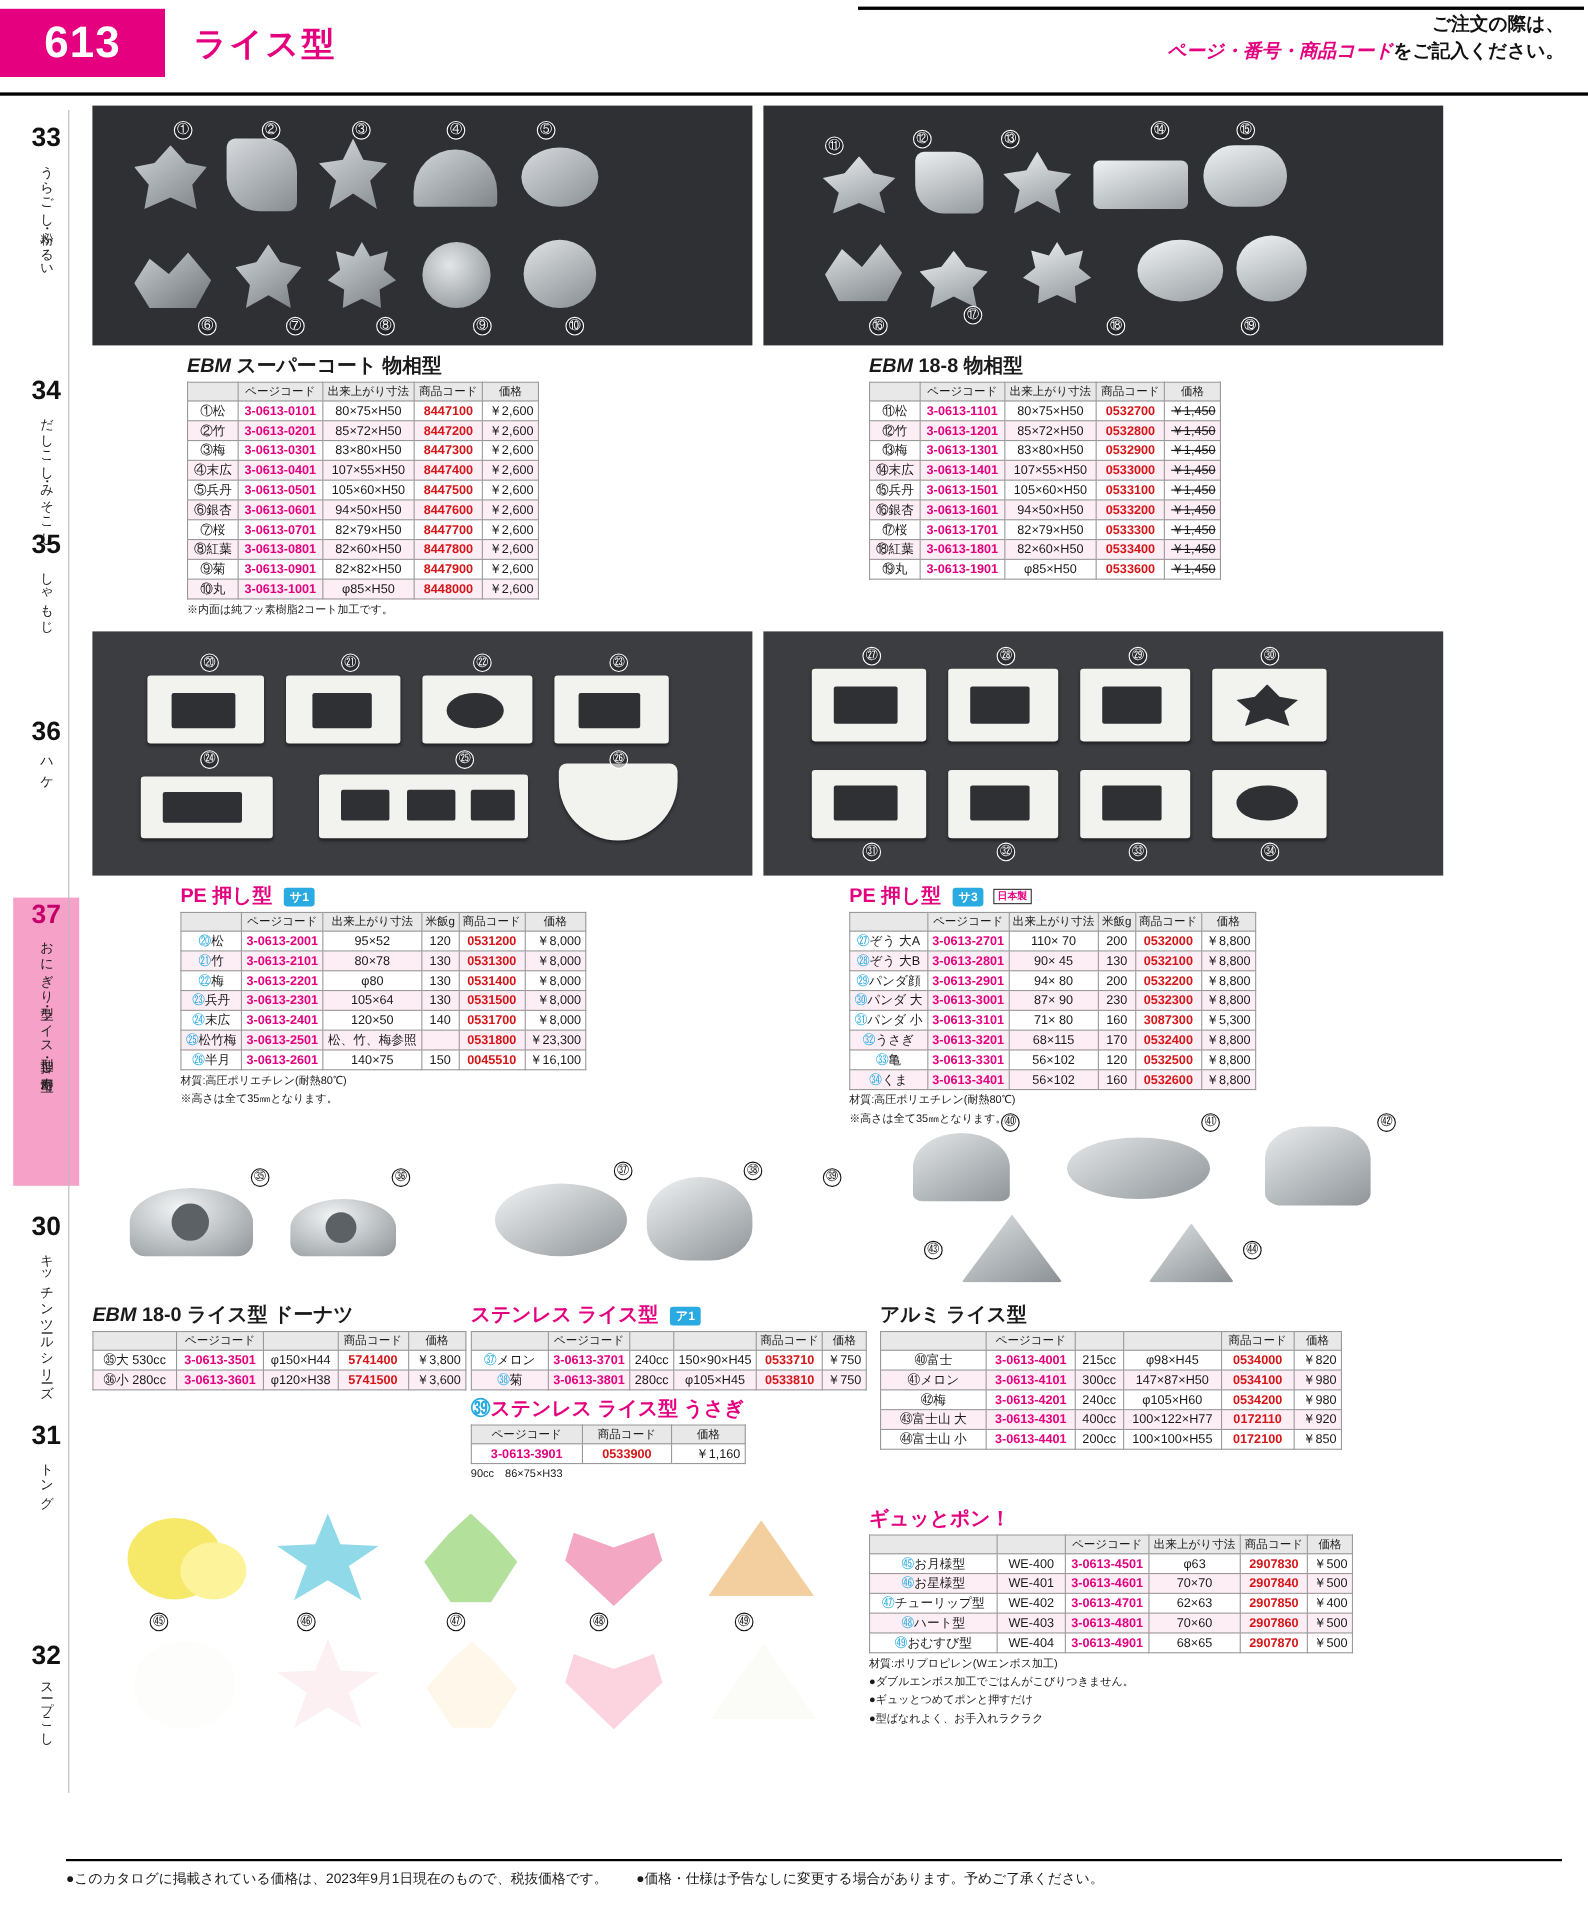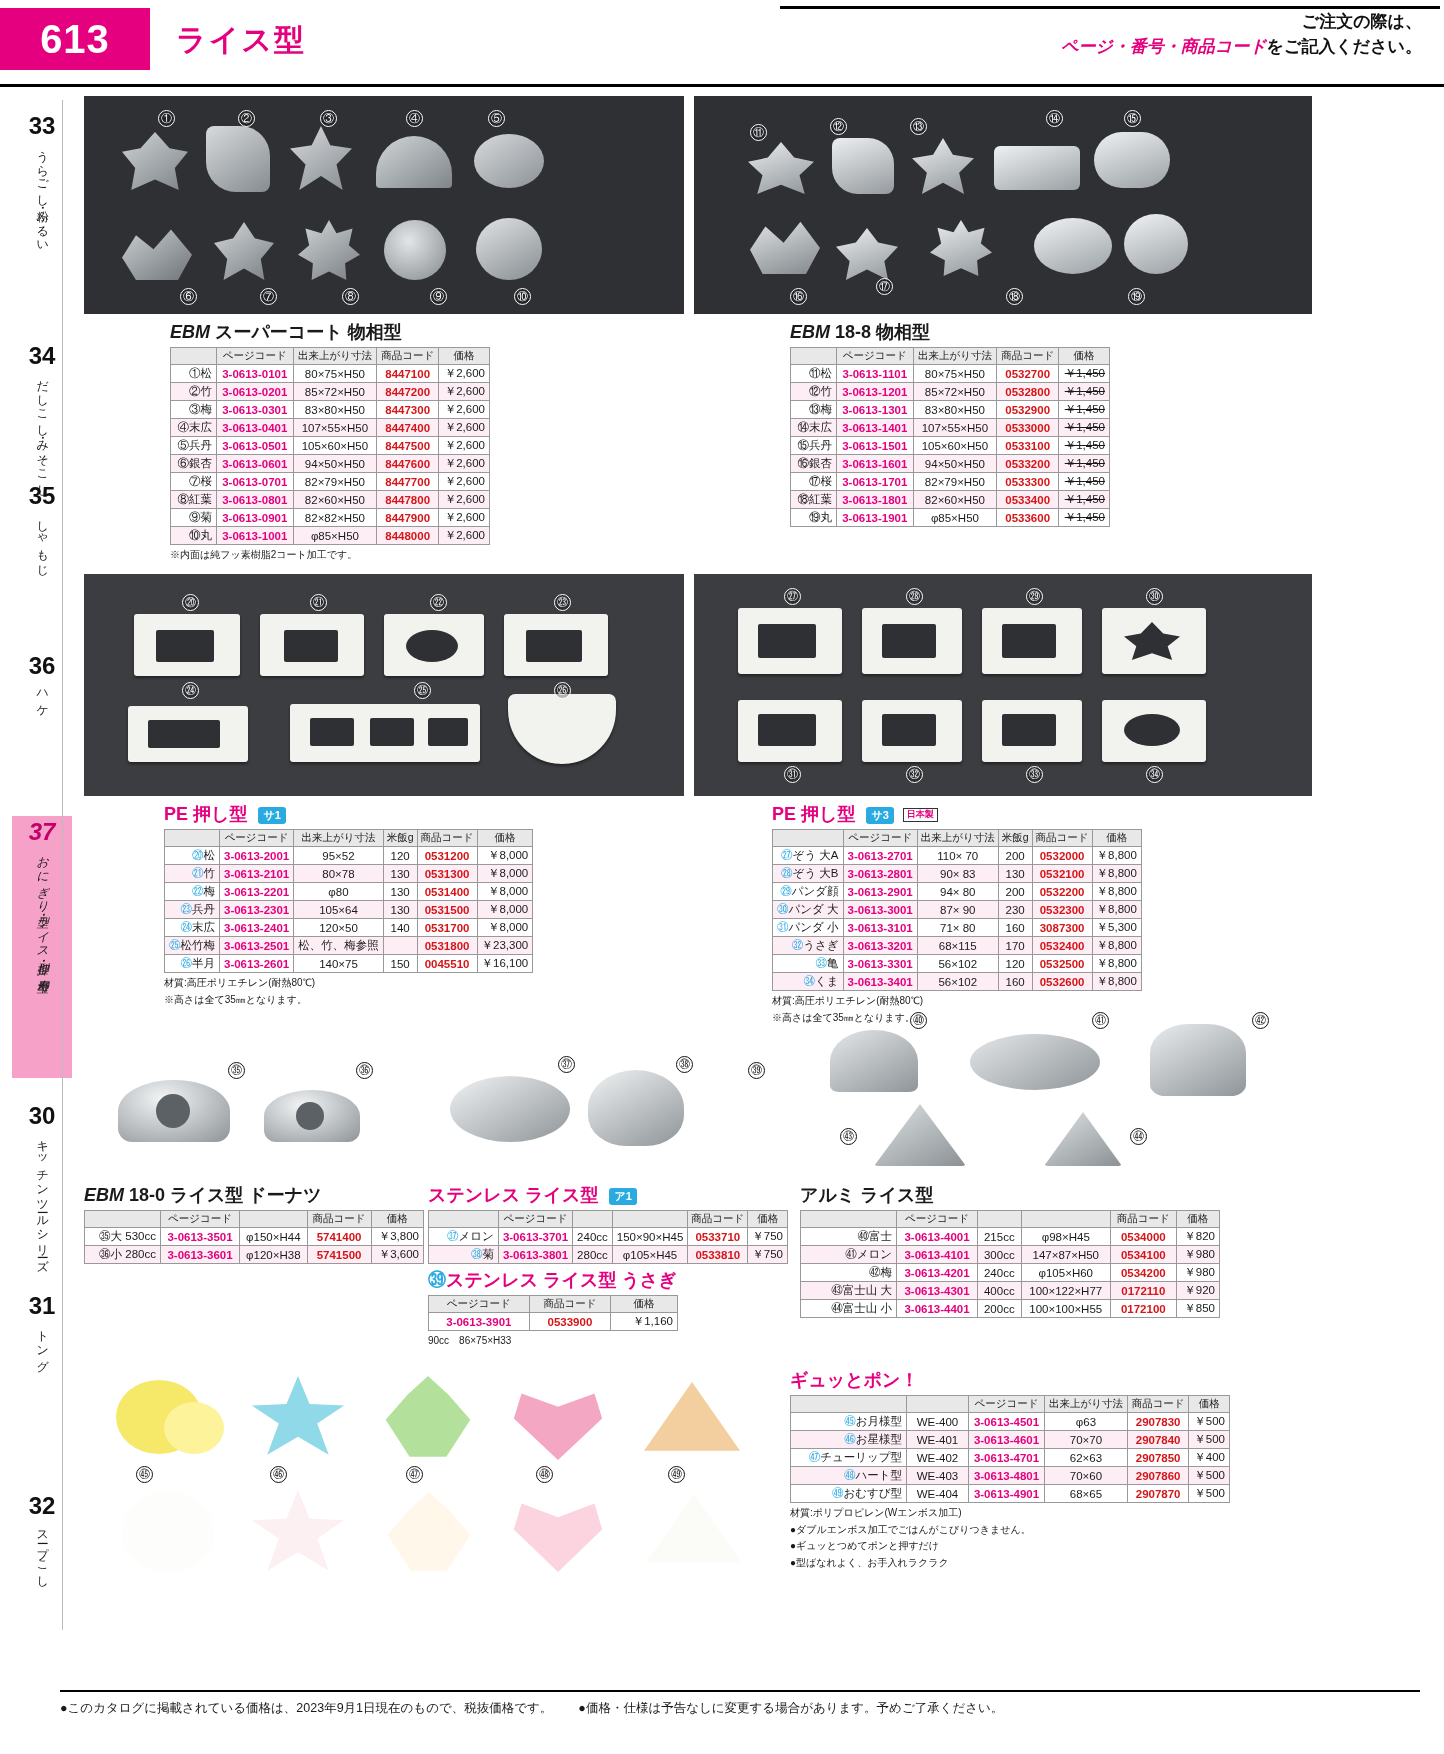--- a/index.html
+++ b/index.html
@@ -35,21 +35,21 @@
   .tabs { position:absolute; left:12px; top:100px; width:62px; height:1530px; }
   .tab { position:absolute; left:0; width:60px; text-align:center; }
   .tab .num {
     font-size:24px; font-weight:bold; color:#111; line-height:1;
     padding-top:4px;
   }
   .tab .lbl {
     font-size:12px; line-height:1.12; margin-top:4px;
     writing-mode:vertical-rl; display:inline-block; letter-spacing:1px;
   }
-  .tab.active { background:#f6a2c8;font-style:italic; }
+  .tab.active { background:#f6a2c8; }
   .tab.active .num { color:#c4006b; }
   .tab-line { position:absolute; left:50px; width:1px; background:#bbb; }
 
   
   .photo { position:absolute; background:#2e3034; overflow:hidden; }
   .photo.light { background:#3b3d41; }
   .cap {
     position:absolute; color:#fff; font-size:11px; border:1px solid #fff;
     border-radius:50%; width:17px; height:17px; line-height:15px; text-align:center;
     background:rgba(0,0,0,.25);
@@ -64,21 +64,21 @@
   .blk-title { font-size:18px; font-weight:bold; margin-bottom:3px; }
   .blk-title .brand { font-style:italic; font-weight:bold; }
   .tbl { border-collapse:collapse; font-size:11.5px; width:100%;padding-left:38px; }
   .tbl th {
     background:#e8e8e8; border:1px solid #999; font-weight:normal;
     font-size:10.5px; padding:1px 3px; text-align:center; white-space:nowrap;
   }
   .tbl td {
     border:1px solid #999; padding:1px 4px; white-space:nowrap; text-align:center;
   }
-  .tbl td.name { text-align:right; }
+  .tbl td.name { text-align:center; }
   .tbl td.code { color:#e4007f; font-weight:bold; }
   .tbl td.pcode { color:#d61518; font-weight:bold; }
   .tbl td.price { text-align:right; }
   .tbl tr.alt td { background:#fdeef6; }
   .strike { text-decoration:line-through; }
   .note { font-size:10px; margin-top:3px; line-height:1.35; }
 
   .badge {
     display:inline-block; background:#29abe2; color:#fff; font-size:11px;
     padding:1px 5px; border-radius:3px; vertical-align:middle; margin-left:6px;
@@ -517,21 +517,21 @@
             <td class="name"><span style="color:#29abe2">㉗</span><span>ぞう 大A</span></td>
             <td class="code">3-0613-2701</td>
             <td>110× 70</td>
             <td>200</td>
             <td class="pcode">0532000</td>
             <td class="price">￥8,800</td>
           </tr>
       <tr class="alt">
             <td class="name"><span style="color:#29abe2">㉘</span><span>ぞう 大B</span></td>
             <td class="code">3-0613-2801</td>
-            <td>90× 83</td>
+            <td>90× 45</td>
             <td>130</td>
             <td class="pcode">0532100</td>
             <td class="price">￥8,800</td>
           </tr>
       <tr>
             <td class="name"><span style="color:#29abe2">㉙</span><span>パンダ顔</span></td>
             <td class="code">3-0613-2901</td>
             <td>94× 80</td>
             <td>200</td>
             <td class="pcode">0532200</td>

